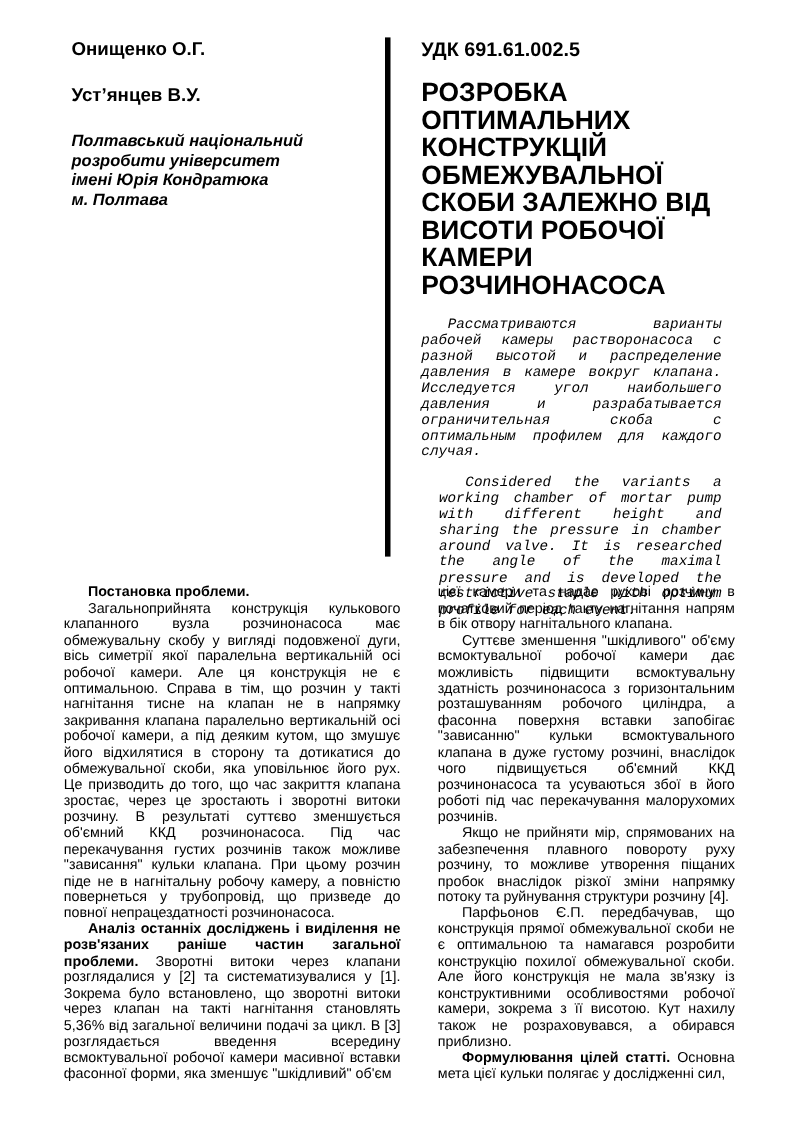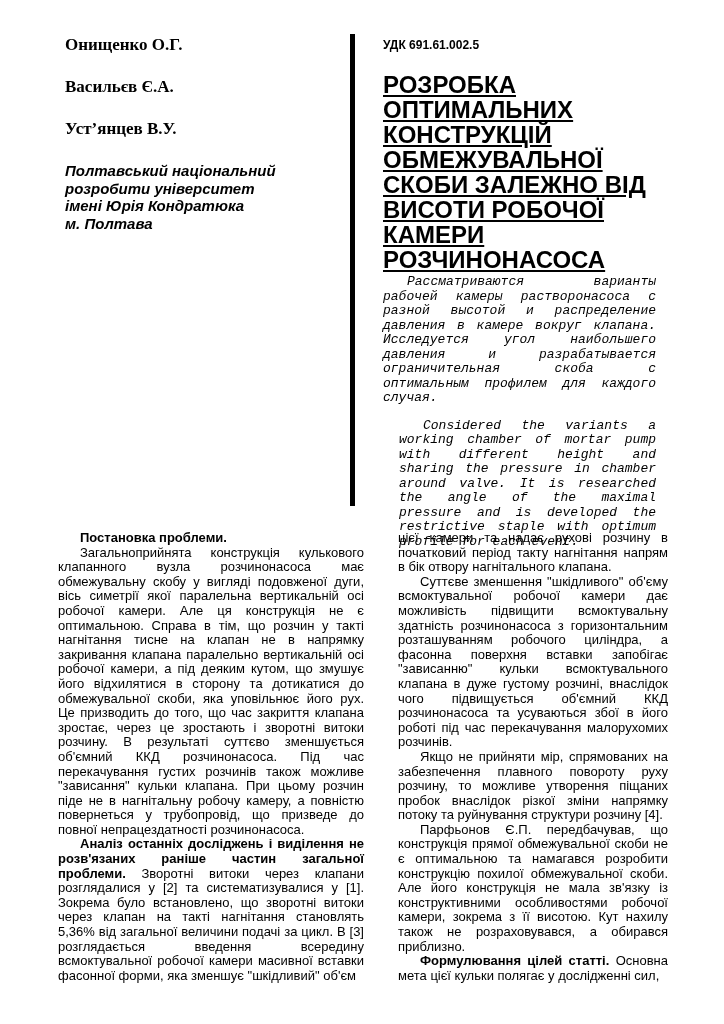--- a/index.html
+++ b/index.html
@@ -9,28 +9,28 @@
     position:relative;
     width:724px; height:1024px;
     background:var(--paper,#fff);
     color:var(--ink,#000);
     font-family:"Liberation Sans", sans-serif;
     margin:0 auto;
     overflow:hidden;
   }
   
   .header-left { position:absolute; left:65px; top:36px; width:275px; }
-  .author { font-size:17px; font-weight:bold; line-height:18px; margin-bottom:24px;font-family:Liberation Serif, serif; }
+  .author { font-size:17px; font-weight:bold; line-height:18px; margin-bottom:24px; }
   .affiliation { margin-top:14px; font-size:15px; font-weight:bold; font-style:italic; line-height:17.5px; }
   
   .vbar { position:absolute; left:350px; top:34px; width:5px; height:472px; background:var(--ink,#000); }
   
   .header-right { position:absolute; left:383px; top:36px; width:273px; }
-  .udc { font-size:12px; font-weight:bold; line-height:18px; margin-bottom:18px; }
-  .title { font-size:24px; font-weight:bold; line-height:25px; margin-bottom:3px;text-decoration:underline; }
+  .udc { font-size:18px; font-weight:bold; line-height:18px; margin-bottom:18px; }
+  .title { font-size:24px; font-weight:bold; line-height:25px; margin-bottom:16px; }
   .abstract {
     font-size:13px; font-style:italic; line-height:14.5px;
     text-align:justify; text-indent:24px;font-family:Liberation Mono, monospace;
   }
   .abstract.en { margin-top:13px;margin-left:16px; }
   
   .body-col {
     position:absolute; top:531px;
     font-size:13px; line-height:14.6px;
     text-align:justify;
@@ -41,21 +41,20 @@
   .para.indent { text-indent:22px; }
   .lead { font-weight:bold; }
 </style>
 </head>
 <body>
 
 <div class="page">
 
   <div class="header-left">
     <div class="author">Онищенко О.Г.</div>
-    <div class="author">Васильєв Є.А.</div>
     <div class="author">Уст’янцев В.У.</div>
     <div class="affiliation">
       <div>Полтавський національний</div>
       <div>розробити університет</div>
       <div>імені Юрія Кондратюка</div>
       <div>м. Полтава</div>
     </div>
   </div>
 
   <div class="vbar"></div>

